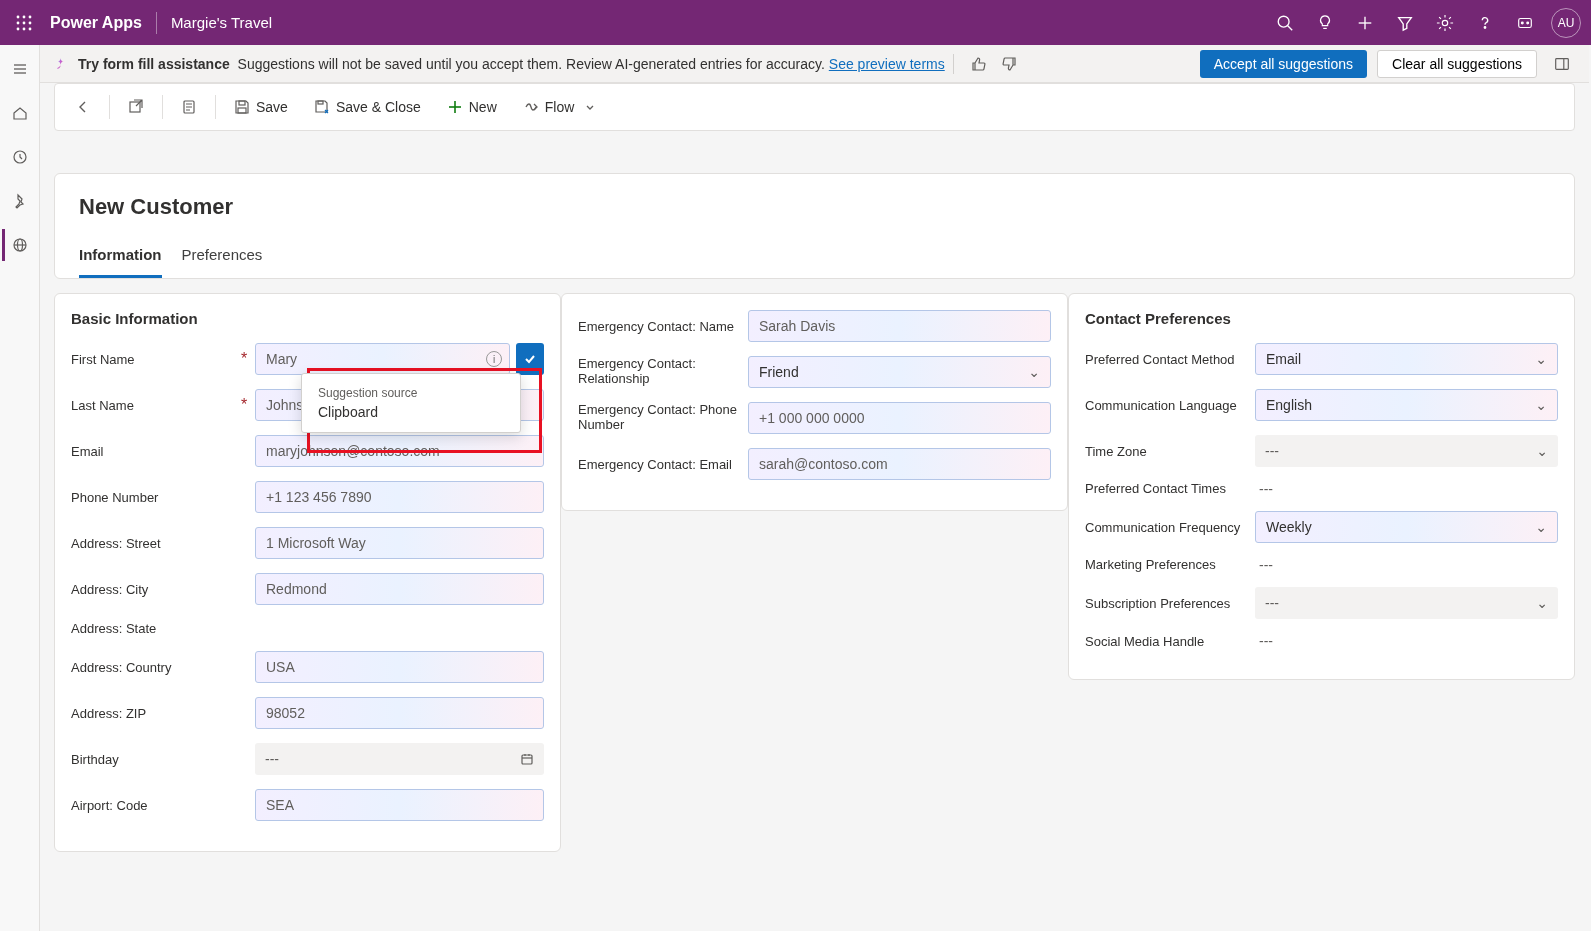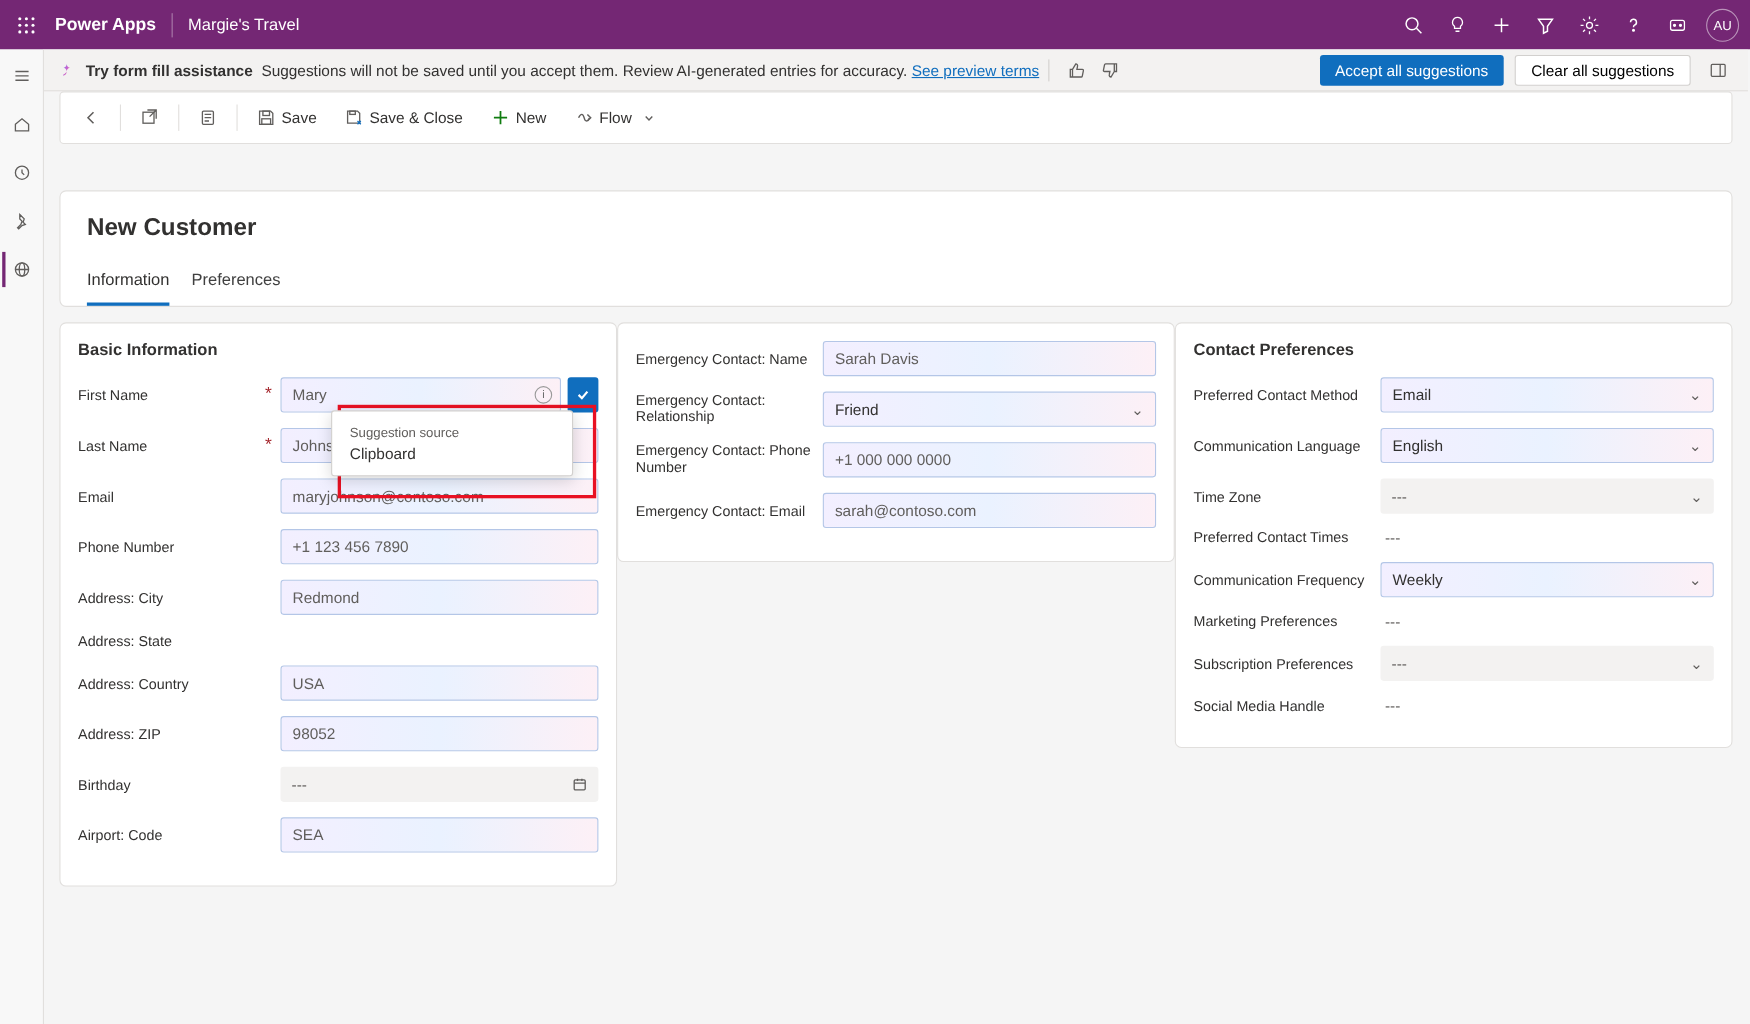--- a/index.html
+++ b/index.html
@@ -35,21 +35,21 @@
 .cmdbar { height: 48px; background: #fff; border: 1px solid #e1dfdd; margin: 0 14px; border-radius: 4px; display: flex; align-items: center; padding: 0 10px; gap: 6px; margin-top: 0; }
 .cmdbar .cbtn { height: 36px; padding: 0 10px; display: flex; align-items: center; gap: 6px; font-size: 14px; color: #323130; cursor: pointer; border-radius: 2px; }
 .cmdbar .cicon { width: 16px; height: 16px; display: flex; align-items: center; justify-content: center; }
 .cmdbar .vsep { width: 1px; height: 24px; background: #e1dfdd; margin: 0 2px; }
 
 .page { flex: 1; overflow: auto; padding: 14px; padding-top: 14px; }
 .card-header { background: #fff; border: 1px solid #e1dfdd; border-radius: 6px; padding: 20px 24px 0 24px; margin-bottom: 14px; margin-top: 28px; }
 .page-title { font-size: 22px; font-weight: 600; margin-bottom: 26px; }
 .tabs { display: flex; gap: 20px; }
 .tab { font-size: 15px; padding-bottom: 12px; color: #404040; cursor: pointer; }
-.tab.active { color: #323130; font-weight: 400; border-bottom: 3px solid #106ebe; }
+.tab.active { color: #323130; font-weight: 700; border-bottom: 3px solid #106ebe; }
 
 .columns { display: flex; }
 .col { flex: 1; display: flex; flex-direction: column; gap: 14px; }
 .panel { background: #fff; border: 1px solid #e1dfdd; border-radius: 6px; padding: 16px; }
 .panel-title { font-size: 15px; font-weight: 600; margin-bottom: 16px; }
 
 .fld { display: flex; align-items: center; margin-bottom: 14px; position: relative; }
 .fld.top { align-items: flex-start; }
 .fld-label { width: 170px; font-size: 13px; color: #323130; padding-right: 8px; }
 .fld-req { color: #a4262c; margin-right: 6px; width: 8px; display: inline-block; }
@@ -330,20 +330,27 @@
             </div>
 
             <div class="fld">
               <div class="fld-label"><span>Phone Number</span></div>
               <span class="fld-req" style="visibility:hidden">*</span>
               <div class="fld-input-wrap">
                   <input class="fld-input" value="+1 123 456 7890" style="">
                 </div>
             </div>
 
+            <div class="fld">
+              <div class="fld-label"><span>Address: Street</span></div>
+              <span class="fld-req" style="visibility:hidden">*</span>
+              <div class="fld-input-wrap">
+                  <input class="fld-input" value="1 Microsoft Way" style="">
+                </div>
+            </div>
 
             <div class="fld">
               <div class="fld-label"><span>Address: City</span></div>
               <span class="fld-req" style="visibility:hidden">*</span>
               <div class="fld-input-wrap">
                   <input class="fld-input" value="Redmond" style="">
                 </div>
             </div>
 
             <div class="fld">

